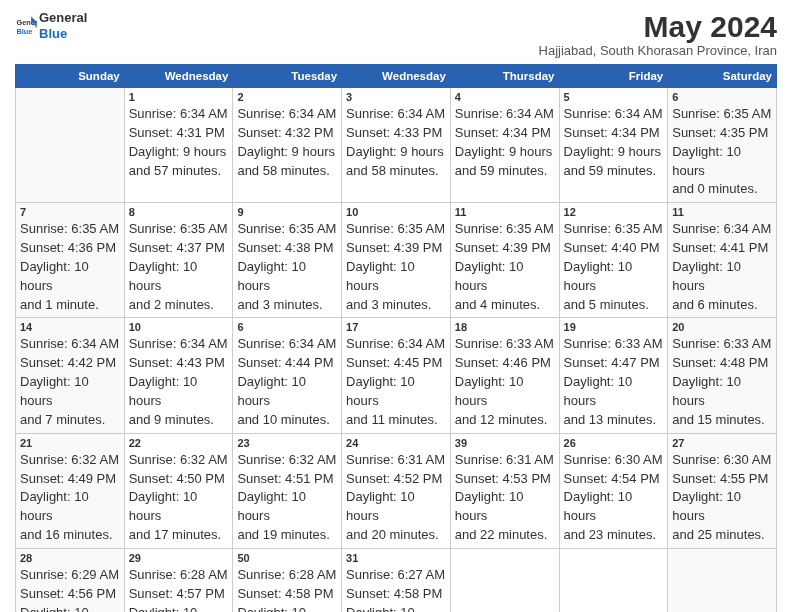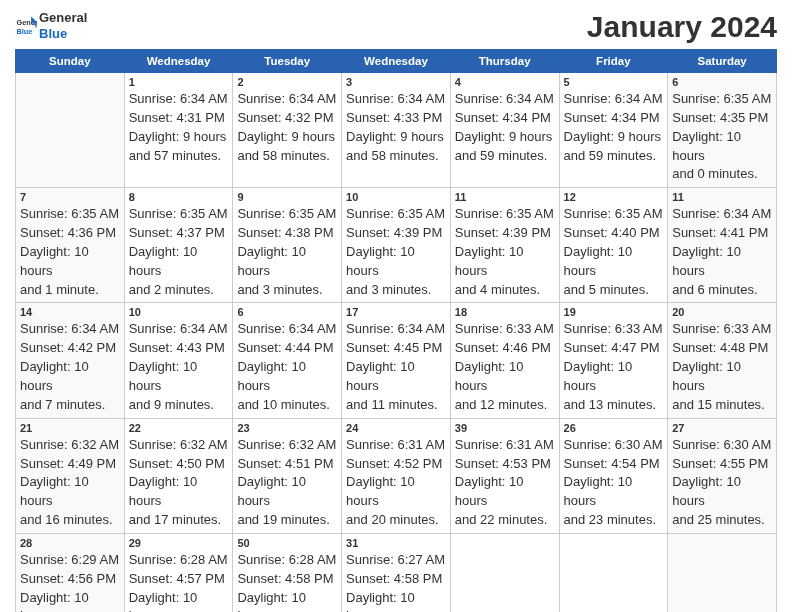--- a/index.html
+++ b/index.html
@@ -57,21 +57,21 @@
       border-collapse: collapse;
       flex: 1;
       table-layout: fixed;
     }
     thead tr th {
       background-color: #2962b0;
       color: #fff;
       font-size: 11.5px;
       font-weight: bold;
       padding: 5px 4px;
-      text-align: center;
+      text-align: right;
       border: 1px solid #2962b0;
     }
     tbody tr td {
       border: 1px solid #ccc;
       vertical-align: top;
       padding: 3px 4px;
       font-size: 9.5px;
       color: #333;
       height: 88px;
     }
@@ -103,21 +103,22 @@
         <text x="2" y="26" font-size="10" font-weight="bold" fill="#1a6abf">Blue</text>
         <polygon points="22,2 30,10 22,10" fill="#1a6abf"></polygon>
         <polygon points="22,10 30,10 30,18" fill="#2962b0" opacity="0.7"></polygon>
       </svg>
       <div class="logo-text">
         <div><span class="general">General</span></div>
         <div><span class="blue">Blue</span></div>
       </div>
     </div>
     <div class="title-block">
-      <div class="month-title">January 2024</div>
+      <div class="month-title">May 2024</div>
+      <div class="location-title">Hajjiabad, South Khorasan Province, Iran</div>
     </div>
   </div>
 
   <table>
     <thead>
       <tr>
       <th>Sunday</th>
           <th>Wednesday</th>
           <th>Tuesday</th>
           <th>Wednesday</th>

